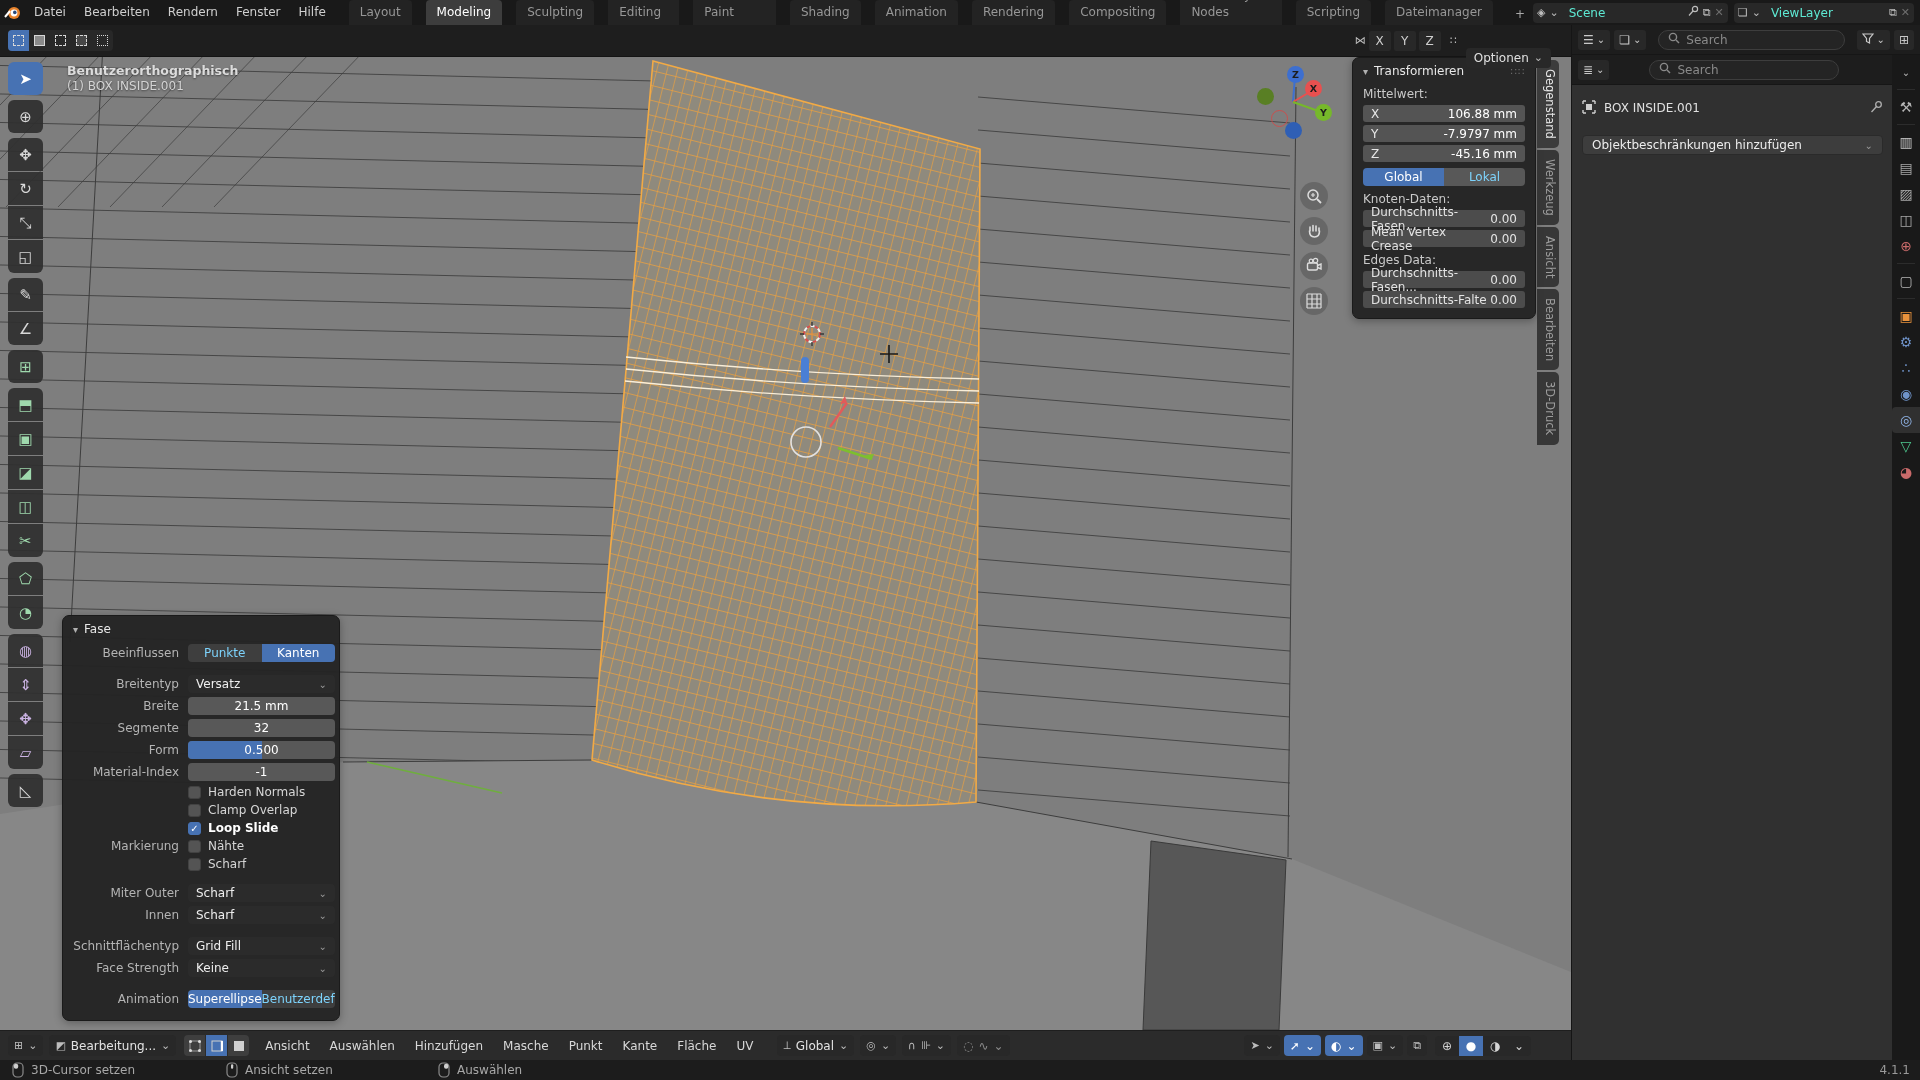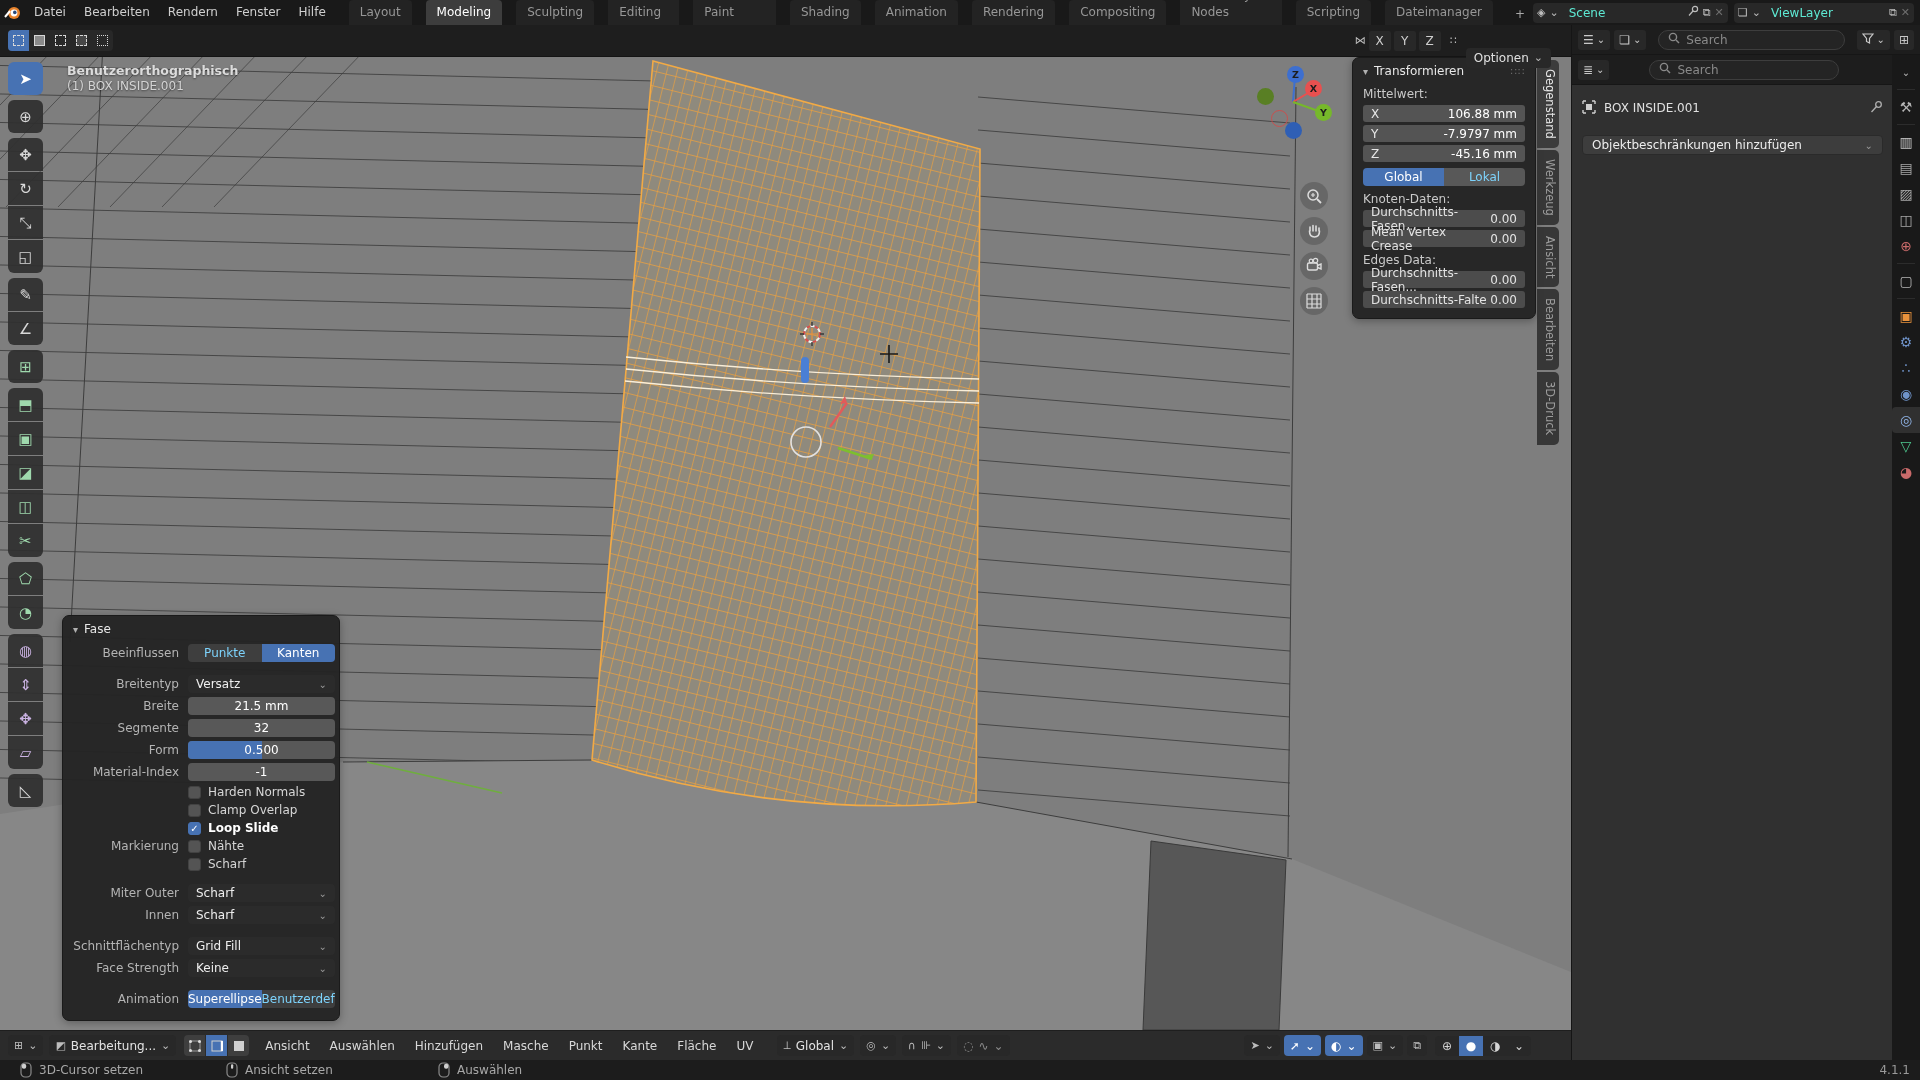--- a/index.html
+++ b/index.html
@@ -726,21 +726,21 @@
       <div class="ptab" style="color:#6f93c9">⚙</div>
       <div class="ptab" style="color:#6f93c9">∴</div>
       <div class="ptab" style="color:#6f93c9">◉</div>
       <div class="ptab active" style="color:#8fb3e6">◎</div>
       <div class="ptab" style="color:#4ec98f">▽</div>
       <div class="ptab" style="color:#c96a6a">◕</div>
     </div>
   </div>
 
   <div id="statusbar" class="abs">
-    <div class="hint" style="left:20px">
+    <div class="hint" style="left:12px">
       <svg width="12" height="16">
           <rect x="1" y="1" width="10" height="14" rx="4" fill="none" stroke="#8a8a8a" stroke-width="1.2"></rect>
           <rect x="1.8" y="1.8" width="4.4" height="5" rx="2" fill="#cfcfcf"></rect>
         </svg>
       <span>3D-Cursor setzen</span>
     </div>
     <div class="hint" style="left:226px">
       <svg width="12" height="16">
           <rect x="1" y="1" width="10" height="14" rx="4" fill="none" stroke="#8a8a8a" stroke-width="1.2"></rect>
           <rect x="5" y="2.2" width="2.2" height="4.6" rx="1" fill="#cfcfcf"></rect>

